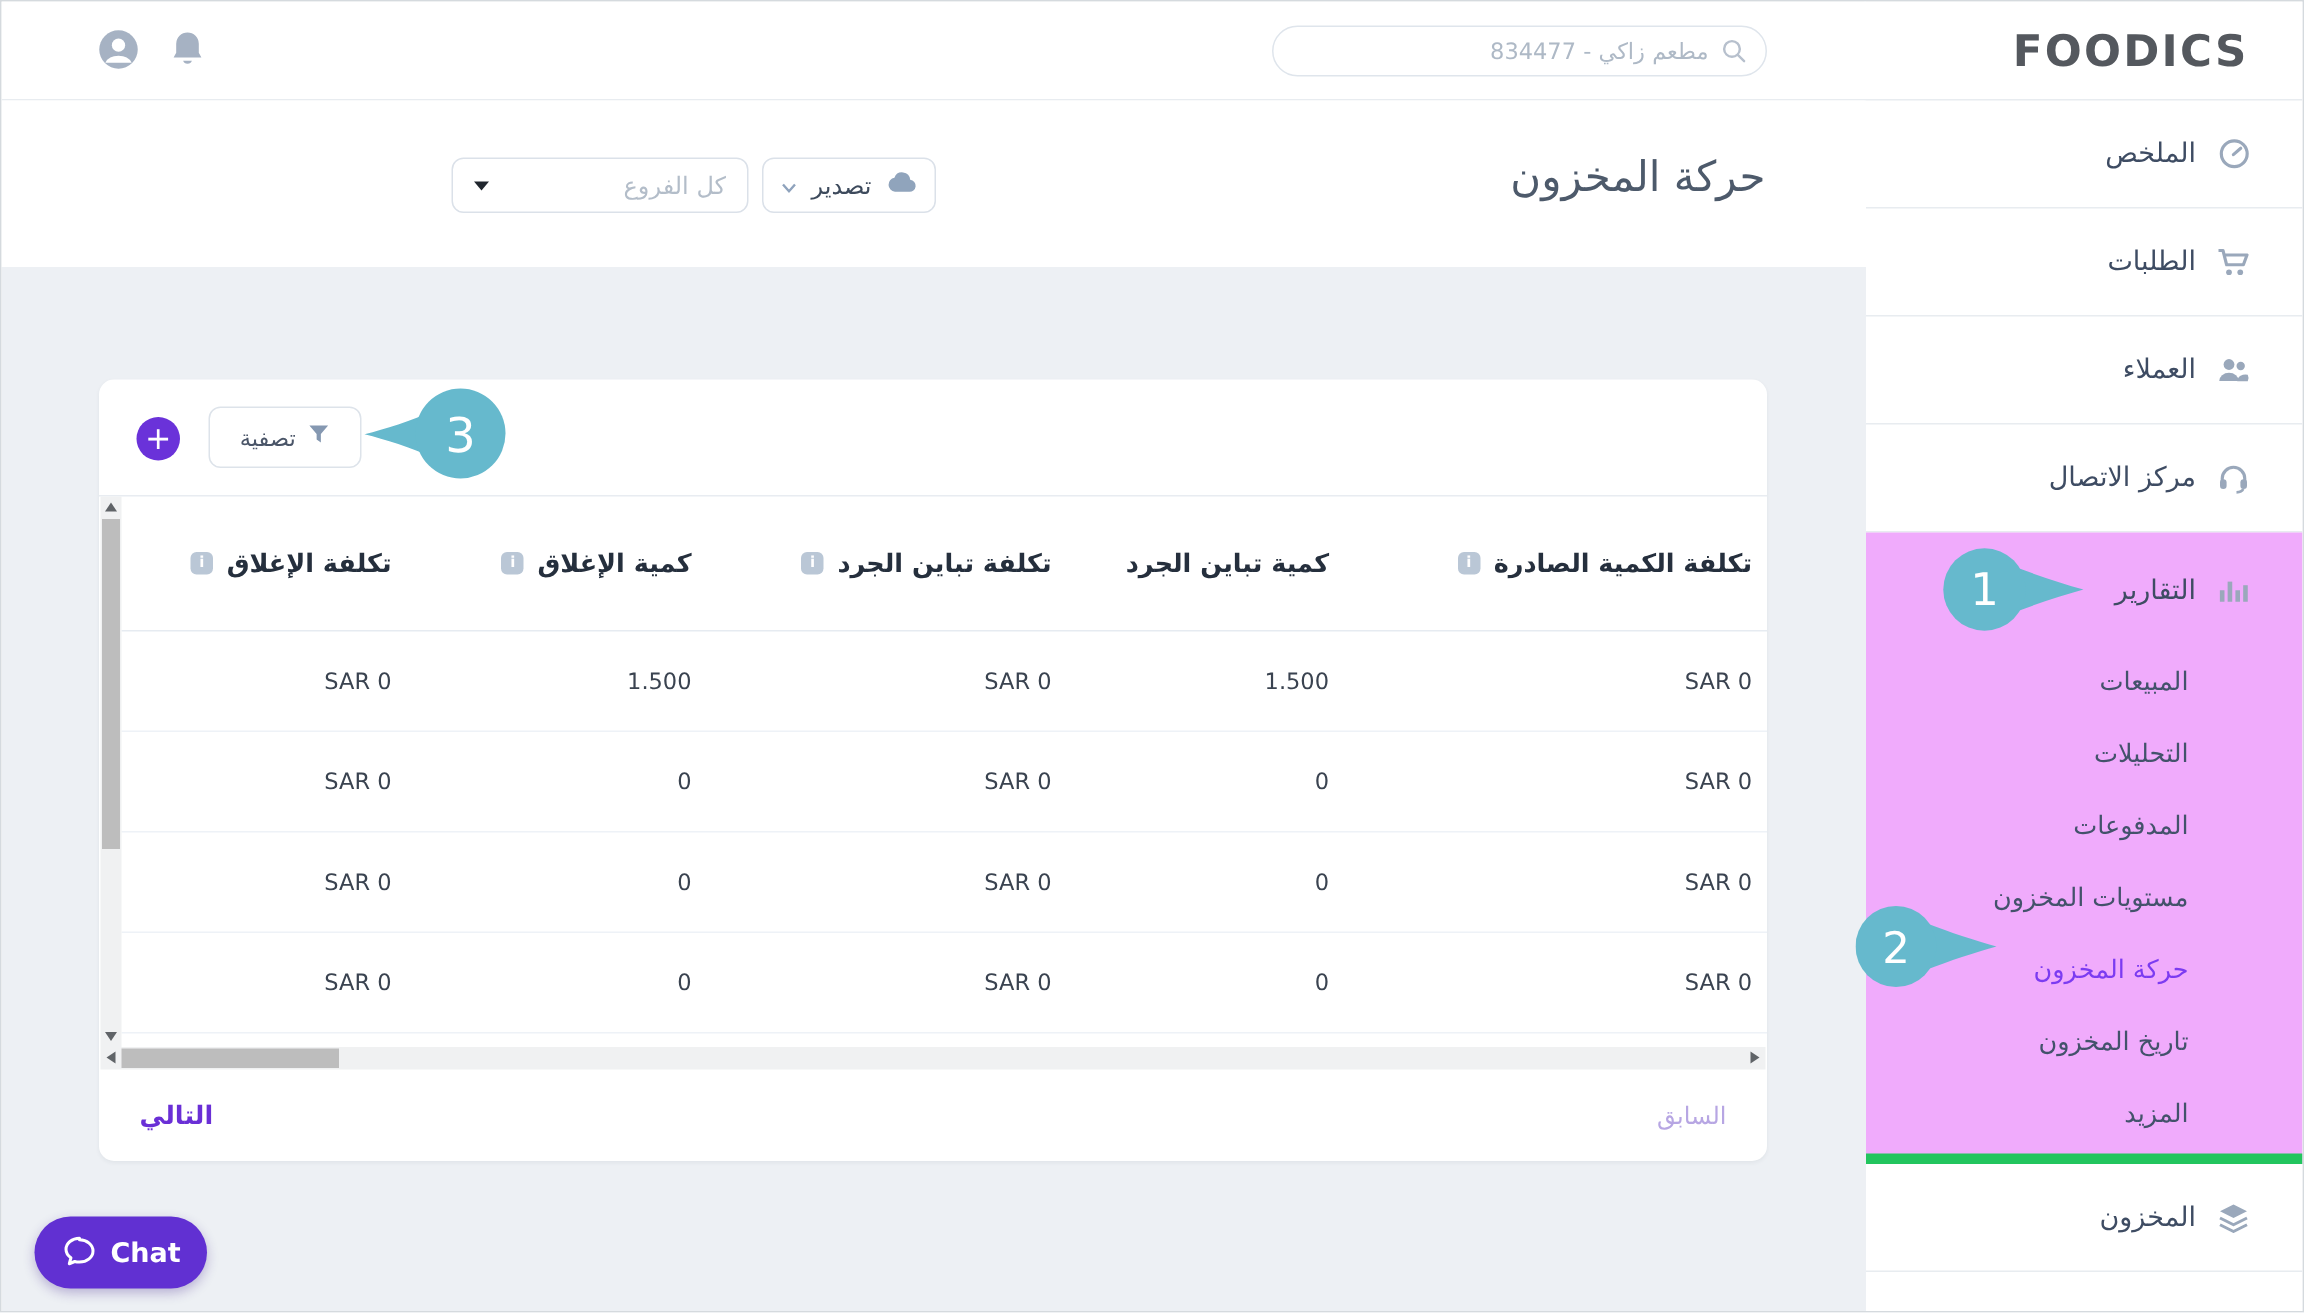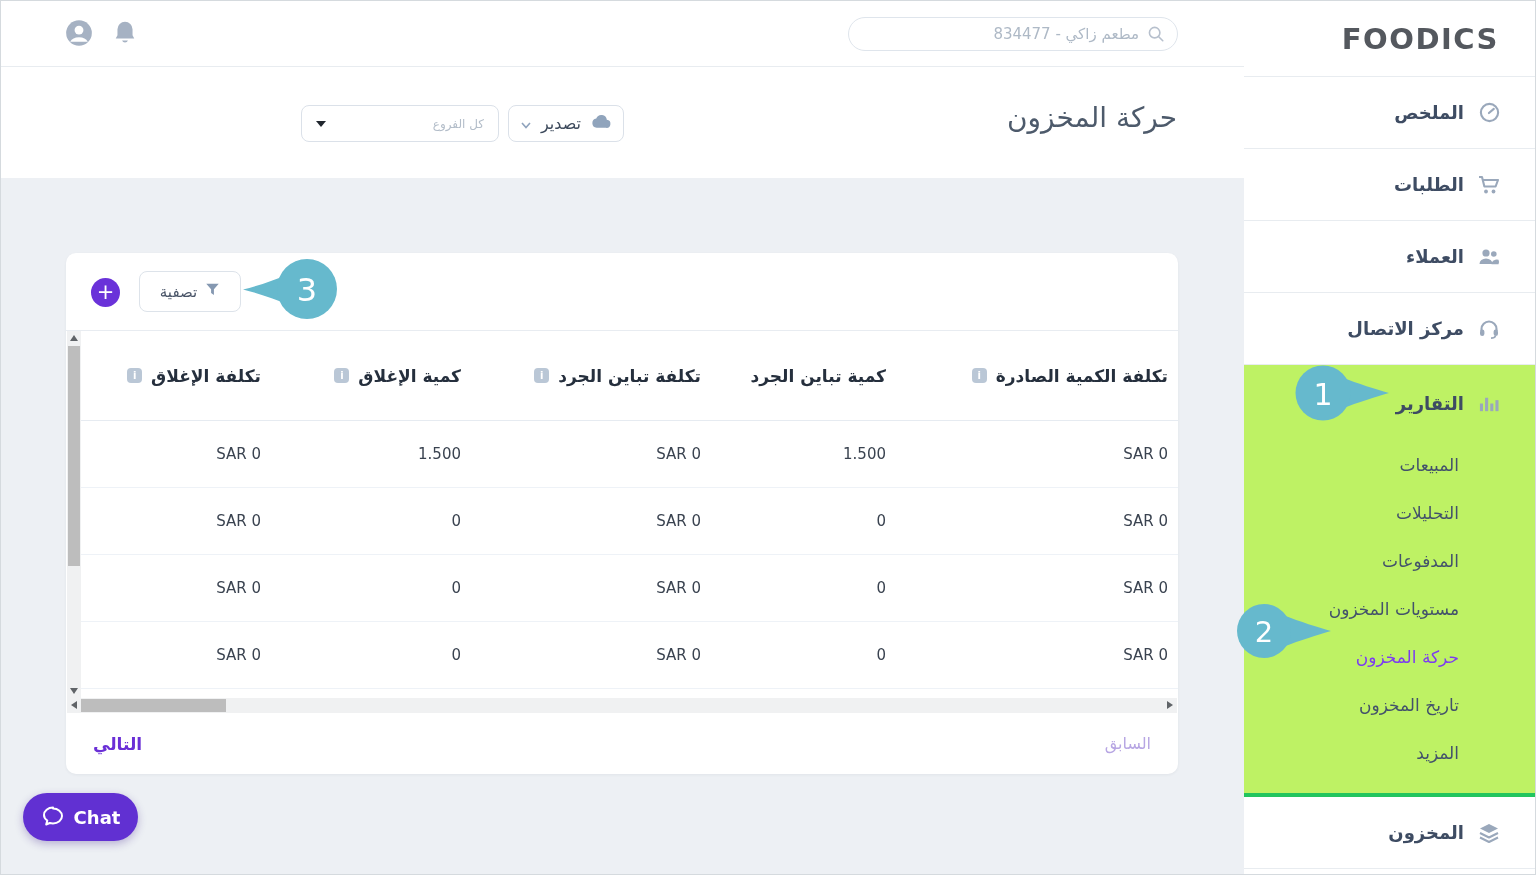--- a/index.html
+++ b/index.html
@@ -3,28 +3,28 @@
 <meta charset="utf-8">
 <style>
   * { margin:0; padding:0; box-sizing:border-box; }
   body { font-family:"DejaVu Sans", sans-serif; background:#fff; }
   .screen { position:relative; width:1536px; height:875px; overflow:hidden;
             background:#fff; border:1px solid #d5dade; }
 
   
   .sidebar { position:absolute; top:0; right:0; width:292px; height:875px;
              background:#fff; border-left:1px solid #e6eaee; direction:rtl; }
-  .logo-row { height:76px; display:flex; align-items:center; justify-content:flex-start;
+  .logo-row { height:66px; display:flex; align-items:center; justify-content:flex-start;
               padding-right:36px; border-bottom:1px solid #e8ecf0; direction:ltr; justify-content:flex-end; }
   .logo { font-size:29px; font-weight:bold; color:#54585e; letter-spacing:1.5px; }
   .nav-item { height:72px; display:flex; align-items:center; gap:13px;
-              padding-right:34px; border-bottom:1px solid #e8ecf0; cursor:pointer;font-weight:bold; }
+              padding-right:34px; border-bottom:1px solid #e8ecf0; cursor:pointer; }
   .nav-icon { width:24px; height:24px; display:inline-flex; align-items:center; justify-content:center; flex:0 0 24px; }
   .nav-label { font-size:18px; color:#3e4c63; }
-  .nav-section { background:#bef264; border-bottom:4px solid #22c55e; padding-bottom:16px; }
+  .nav-section { background:#f0abfc; border-bottom:7px solid #22c55e; padding-bottom:2px; }
   .nav-section .nav-item { border-bottom:none; height:76px; }
   .subnav-item { height:48px; display:flex; align-items:center; padding-right:76px;
                  font-size:17px; color:#43526b; cursor:pointer; }
   .subnav-item.active { color:#7c3bf1; }
   .nav-item.last { border-bottom:none; }
 
   
   .main { position:absolute; top:0; left:0; width:1243px; height:875px; }
   .topbar { position:relative; height:66px; background:#fff; border-bottom:1px solid #e8ecf0; }
   .tb-icon { position:absolute; top:18px; cursor:pointer; }
@@ -36,21 +36,21 @@
                   font-family:"DejaVu Sans", sans-serif; font-size:15px; color:#aeb9c6; outline:none; }
   .search-icon { position:absolute; top:8px; right:13px; pointer-events:none; }
 
   .page-head { position:relative; height:111px; background:#fff; }
   .page-title { position:absolute; top:34px; right:67px; font-size:28px; font-weight:normal;
                 color:#4d5a6b; direction:rtl; }
   .ctrl { position:absolute; top:38px; height:37px; background:#fff; border:1px solid #dbe1e9;
           border-radius:8px; display:flex; align-items:center; cursor:pointer; }
   .ctrl-date { left:65px; width:217px; justify-content:center; font-size:15px; color:#3d4a5c; direction:ltr; }
   .ctrl-branch { left:300px; width:198px; direction:rtl; justify-content:space-between; padding:0 14px; }
-  .branch-text { font-size:12px; color:#b3bdc9; }
+  .branch-text { font-size:16px; color:#b3bdc9; }
   .tri-down-black { width:0; height:0; border-left:5px solid transparent; border-right:5px solid transparent;
                     border-top:6px solid #20262e; }
   .ctrl-export { left:507px; width:116px; direction:rtl; justify-content:center; gap:10px; font-size:16px; color:#3d4a5c; }
 
   .content { position:relative; height:698px; background:#edf0f4; }
 
   
   .card { position:absolute; top:75px; left:65px; width:1112px; height:521px; background:#fff;
           border-radius:10px; box-shadow:0 1px 3px rgba(40,50,70,.06); }
   .card-toolbar { position:relative; height:78px; border-bottom:1px solid #e8ecf1; }
@@ -86,21 +86,21 @@
   .tri-dn   { left:3px; bottom:4px; border-left:4px solid transparent; border-right:4px solid transparent; border-top:6px solid #606468; }
   .tri-lf   { left:4px; top:3px; border-top:4px solid transparent; border-bottom:4px solid transparent; border-right:6px solid #606468; }
   .tri-rt   { right:4px; top:3px; border-top:4px solid transparent; border-bottom:4px solid transparent; border-left:6px solid #606468; }
 
   .pagination { position:absolute; top:460px; left:1px; width:1110px; height:61px; direction:rtl;
                 display:flex; align-items:center; justify-content:space-between; padding:0 26px; }
   .pg-prev { font-size:16px; color:#b7a6e3; cursor:pointer; }
   .pg-next { font-size:17px; color:#6a2fd6; font-weight:bold; cursor:pointer; }
 
   
-  .chat-btn { position:absolute; left:22px; top:792px; width:115px; height:48px; border-radius:24px;
+  .chat-btn { position:absolute; left:22px; top:810px; width:115px; height:48px; border-radius:24px;
               background:#6130d2; border:none; display:flex; align-items:center; justify-content:center;
               gap:9px; cursor:pointer; box-shadow:0 3px 8px rgba(60,30,140,.3); }
   .chat-label { color:#fff; font-size:18px; font-weight:bold; font-family:"DejaVu Sans", sans-serif; }
 
   
   .callout { position:absolute; pointer-events:none; }
   .co-1 { left:1294px; top:363px; }
   .co-2 { left:1236px; top:602px; }
   .co-3 { left:240px; top:257px; }
 </style>

